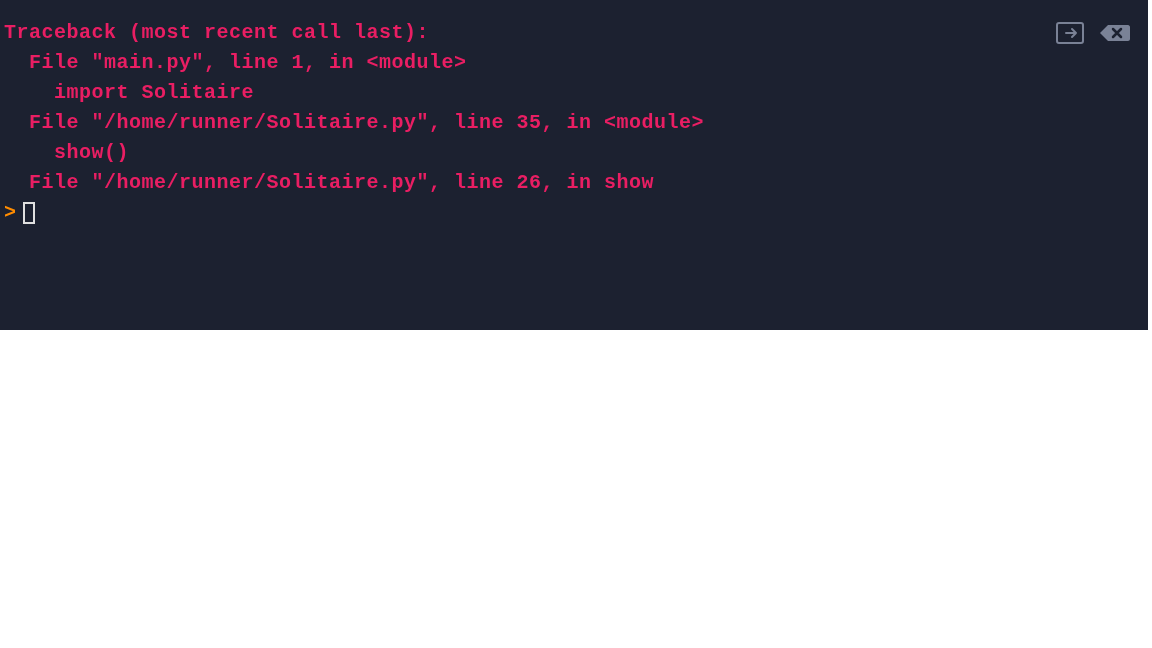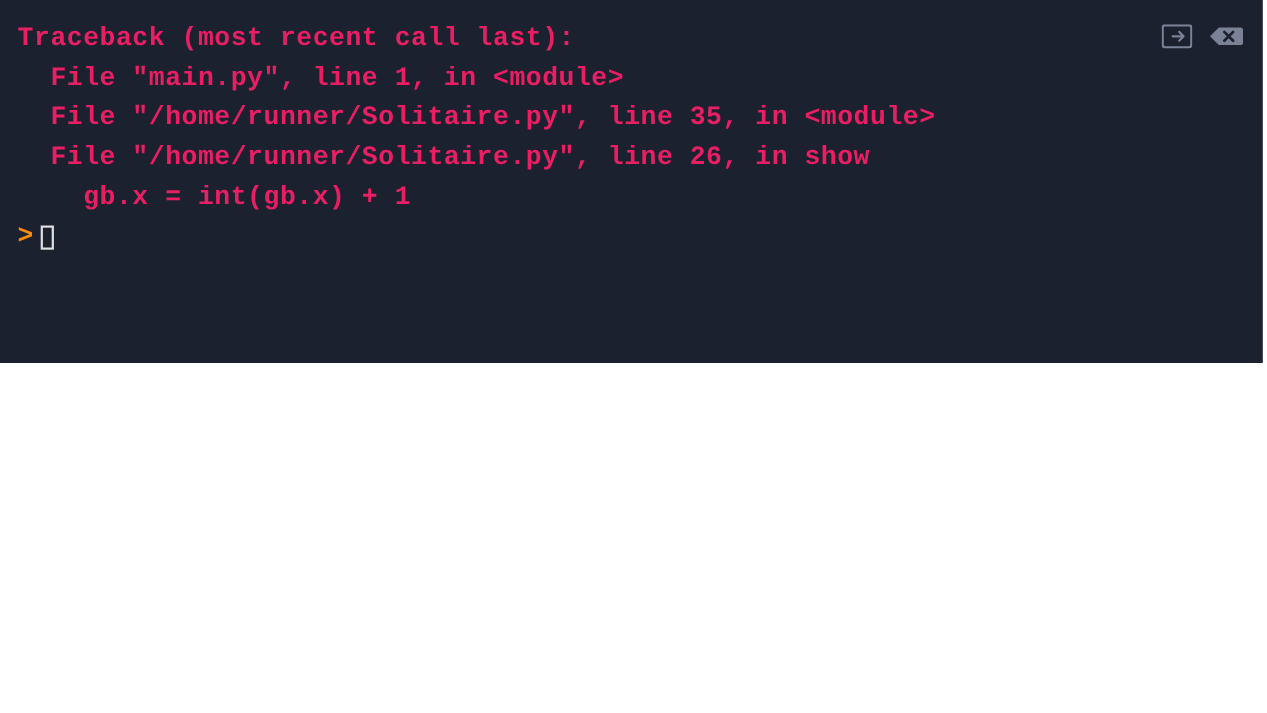--- a/index.html
+++ b/index.html
@@ -11,23 +11,23 @@
       width: 1152px;
       height: 648px;
       background: #ffffff;
       font-family: 'Courier New', monospace;
       overflow: hidden;
     }
     .terminal {
       width: 1148px;
       height: 330px;
       background: #1c2130;
-      padding: 18px 16px;
+      padding: 18px 4px;
       position: relative;
-      font-size: 24px;
+      font-size: 20px;
       line-height: 1.5;
       letter-spacing: 0.5px;
       font-weight: bold;
     }
     .toolbar {
       position: absolute;
       top: 22px;
       right: 18px;
       display: flex;
       gap: 16px;
@@ -75,20 +75,21 @@
     <span class="icon-btn">
       <svg width="30" height="20" viewBox="0 0 30 20" fill="currentColor">
         <path d="M 8 2 L 28 2 C 29 2 30 3 30 4 L 30 16 C 30 17 29 18 28 18 L 8 18 L 0 10 Z"></path>
         <path d="M 13 6 L 21 14 M 21 6 L 13 14" stroke="#1c2130" stroke-width="2.5" stroke-linecap="round"></path>
       </svg>
     </span>
   </div>
 
   <div class="line">Traceback (most recent call last):</div>
   <div class="line">  File "main.py", line 1, in &lt;module&gt;</div>
+  <div class="line">    import Solitaire</div>
   <div class="line">  File "/home/runner/Solitaire.py", line 35, in &lt;module&gt;</div>
+  <div class="line">    show()</div>
   <div class="line">  File "/home/runner/Solitaire.py", line 26, in show</div>
-  <div class="line">    gb.x = int(gb.x) + 1</div>
   <div class="prompt-line">
     <span class="prompt-char">&gt;</span>
     <span class="cursor"></span>
   </div>
 </div>
 
 </body></html>

